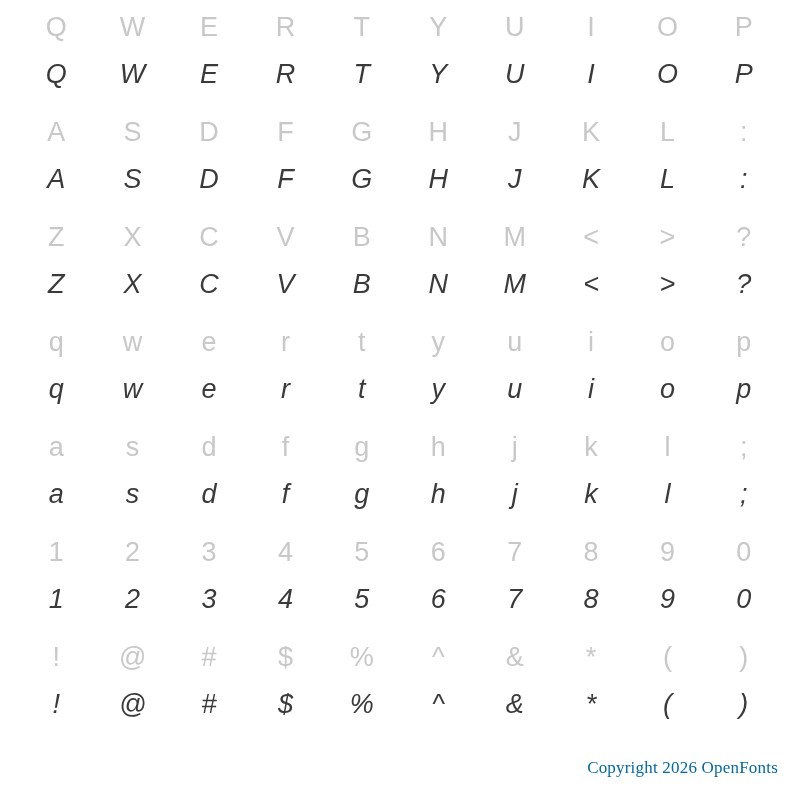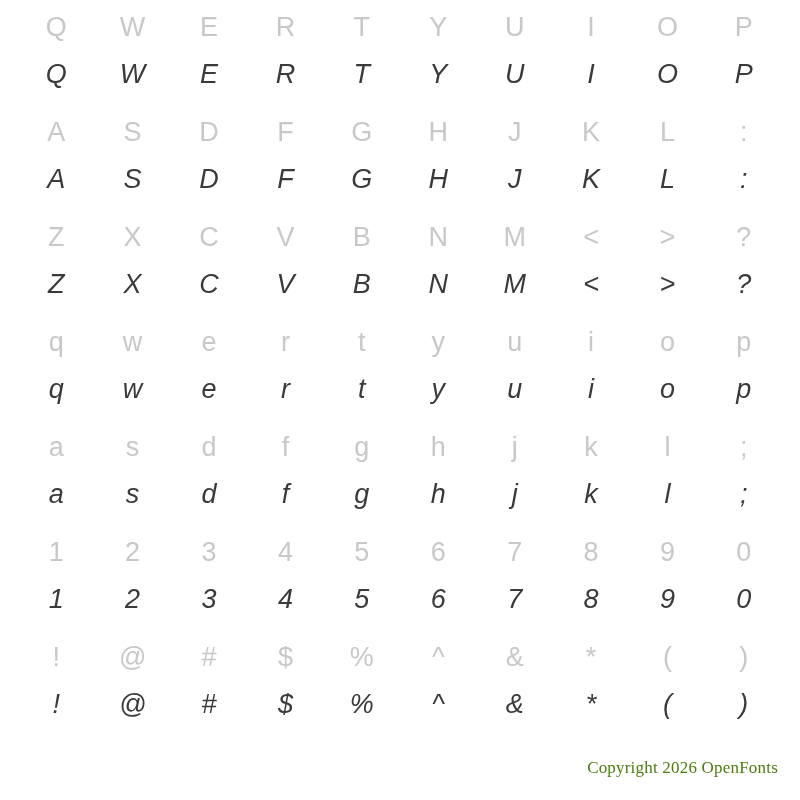--- a/index.html
+++ b/index.html
@@ -52,21 +52,21 @@
     height: 48px;
     line-height: 48px;
   }
   .row-group {
     margin-bottom: 11px;
   }
   .footer {
     position: absolute;
     right: 22px;
     bottom: 22px;
-    color: #4d7c0f;
+    color: #0369a1;
     font-size: 17px;
     font-family: "Liberation Serif", serif;
     letter-spacing: 0.2px;
   }
 </style>
 </head>
 <body>
 
 <div id="specimen-sheet">
 

